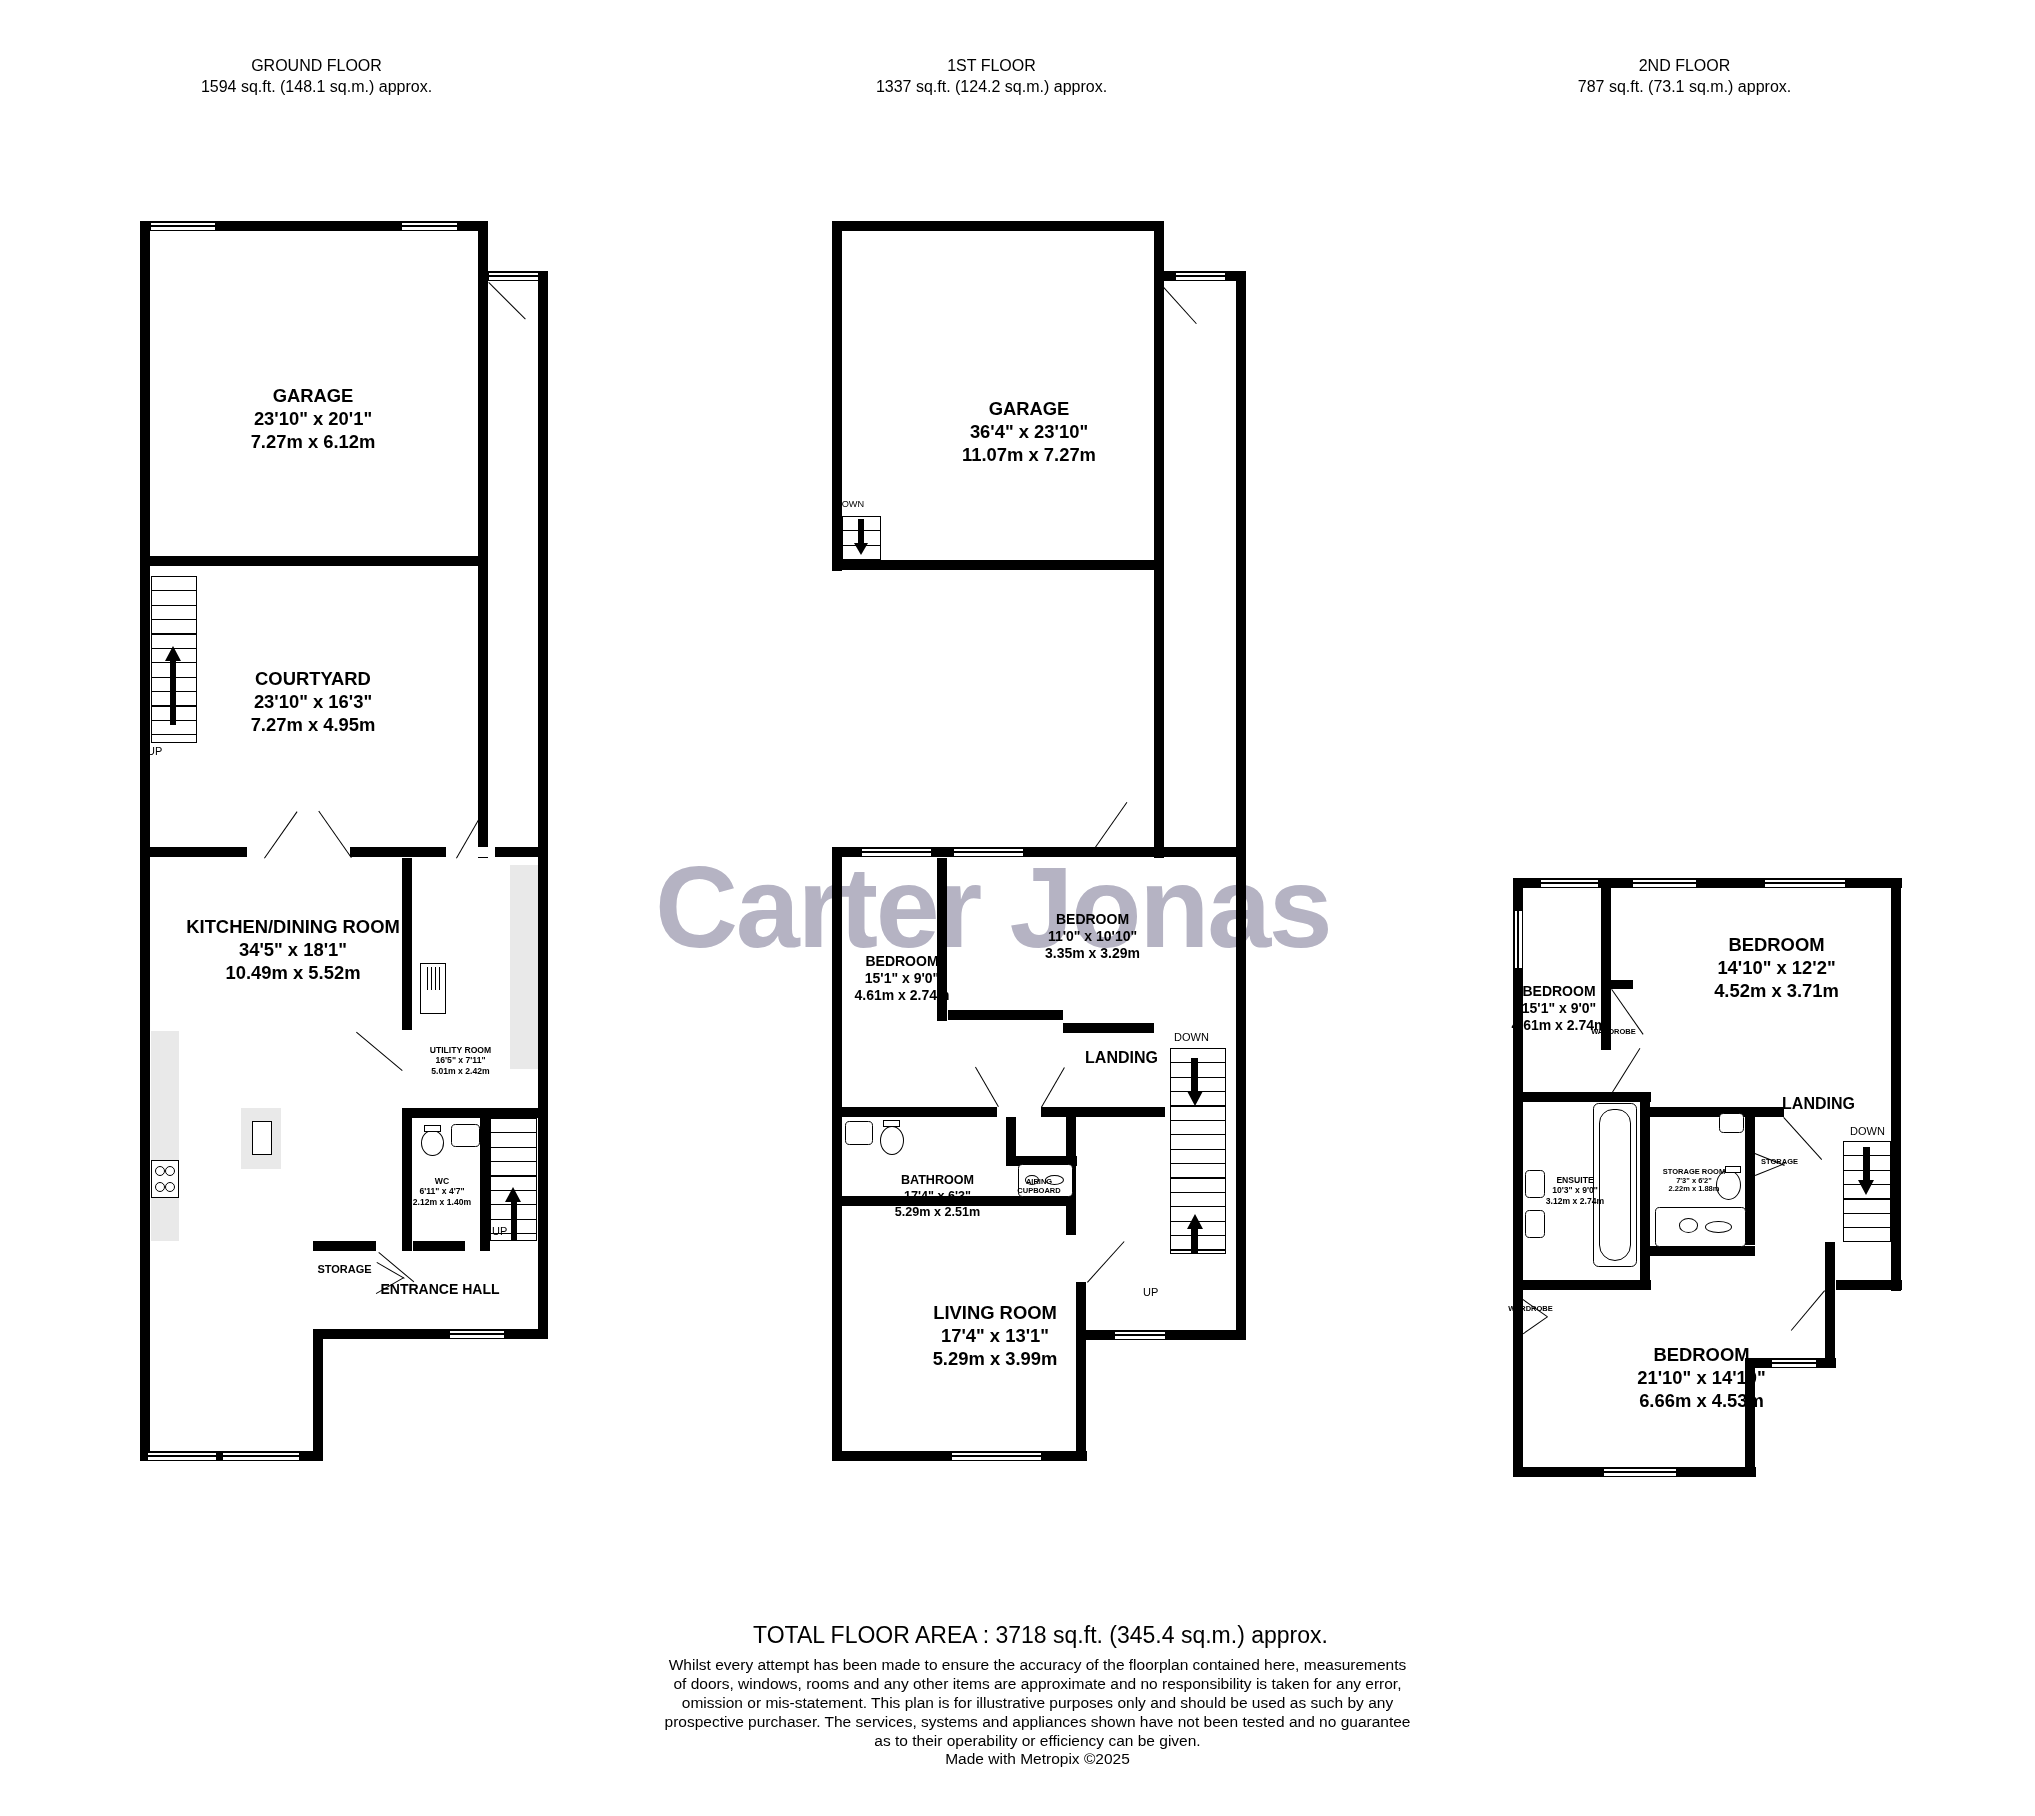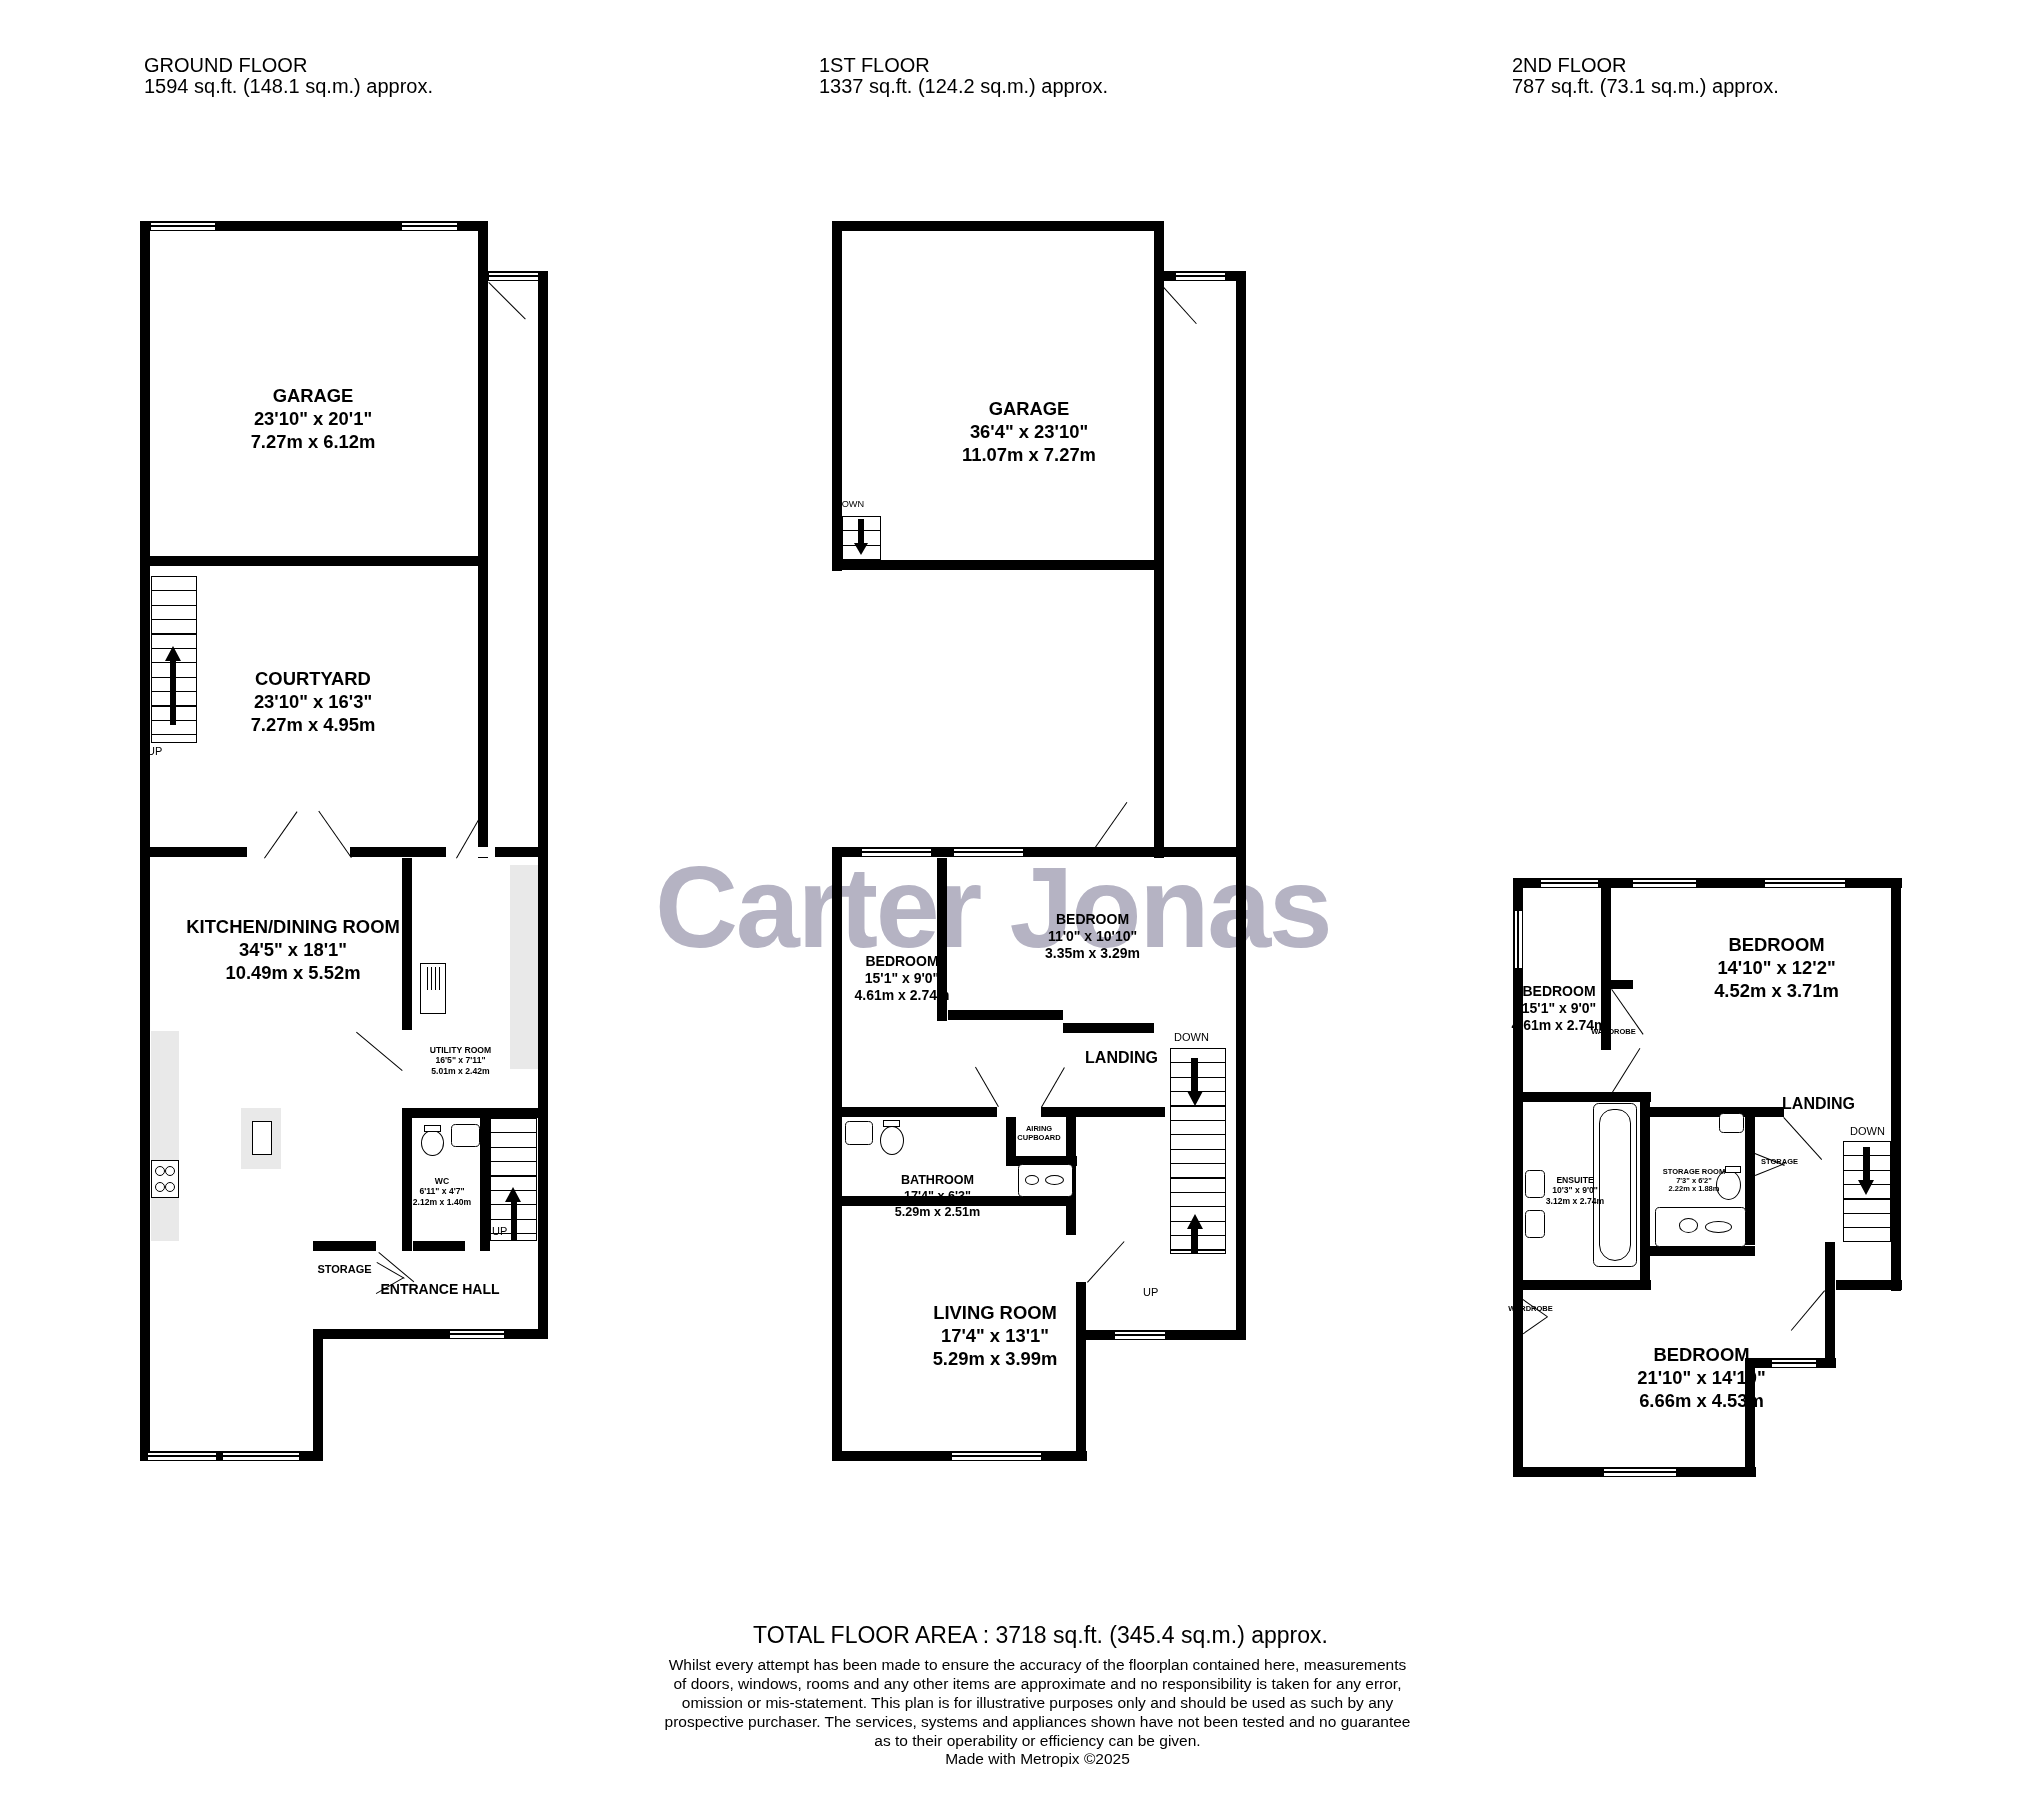--- a/index.html
+++ b/index.html
@@ -18,21 +18,21 @@
   .micro{font-size:7.5px;line-height:8.6px;}
   .updown{position:absolute;font-size:11px;font-weight:normal;}
   .stem{position:absolute;background:#000;}
   .head-up{position:absolute;width:0;height:0;border-left:8px solid transparent;border-right:8px solid transparent;border-bottom:15px solid #000;}
   .head-down{position:absolute;width:0;height:0;border-left:8px solid transparent;border-right:8px solid transparent;border-top:15px solid #000;}
   .diag{position:absolute;height:1.1px;background:#000;transform-origin:0 0;}
   .fix{position:absolute;box-sizing:border-box;border:1.1px solid #000;background:#fff;}
   .r{border-radius:4.6px;}
   .ell{border-radius:50%;}
   .gray{position:absolute;background:#e9e9e9;}
-  .fhead{position:absolute;text-align:left;font-size:20px;line-height:21px;}
+  .fhead{position:absolute;text-align:center;font-size:16px;line-height:21px;}
   #watermark{position:absolute;left:655px;top:841px;font-size:115px;font-weight:bold;
              letter-spacing:-2.3px;color:#b5b3c3;white-space:nowrap;z-index:0;}
   .plan{position:absolute;left:0;top:0;z-index:1;}
   .footer{position:absolute;text-align:center;}
 </style>
 </head>
 <body>
 
 <div id="canvas">
 
@@ -219,21 +219,21 @@
     <div class="lbl mid" style="left:1012px;top:911px;width:161px">
       <div>BEDROOM</div>
       <div>11'0"  x 10'10"</div>
       <div>3.35m  x 3.29m</div>
     </div>
     <div class="lbl bath" style="left:857px;top:1172px;width:161px">
       <div>BATHROOM</div>
       <div>17'4"  x 6'3"</div>
       <div>5.29m  x 2.51m</div>
     </div>
-    <div class="lbl micro" style="left:1007px;top:1125px;width:64px">
+    <div class="lbl micro" style="left:1007px;top:1178px;width:64px">
       <div>AIRING CUPBOARD</div>
     </div>
     <div class="lbl" style="left:1064px;top:1048px;width:115px;font-size:16px">
       <div>LANDING</div>
     </div>
     <div class="lbl big" style="left:880px;top:1301px;width:230px">
       <div>LIVING ROOM</div>
       <div>17'4"  x 13'1"</div>
       <div>5.29m  x 3.99m</div>
     </div>

